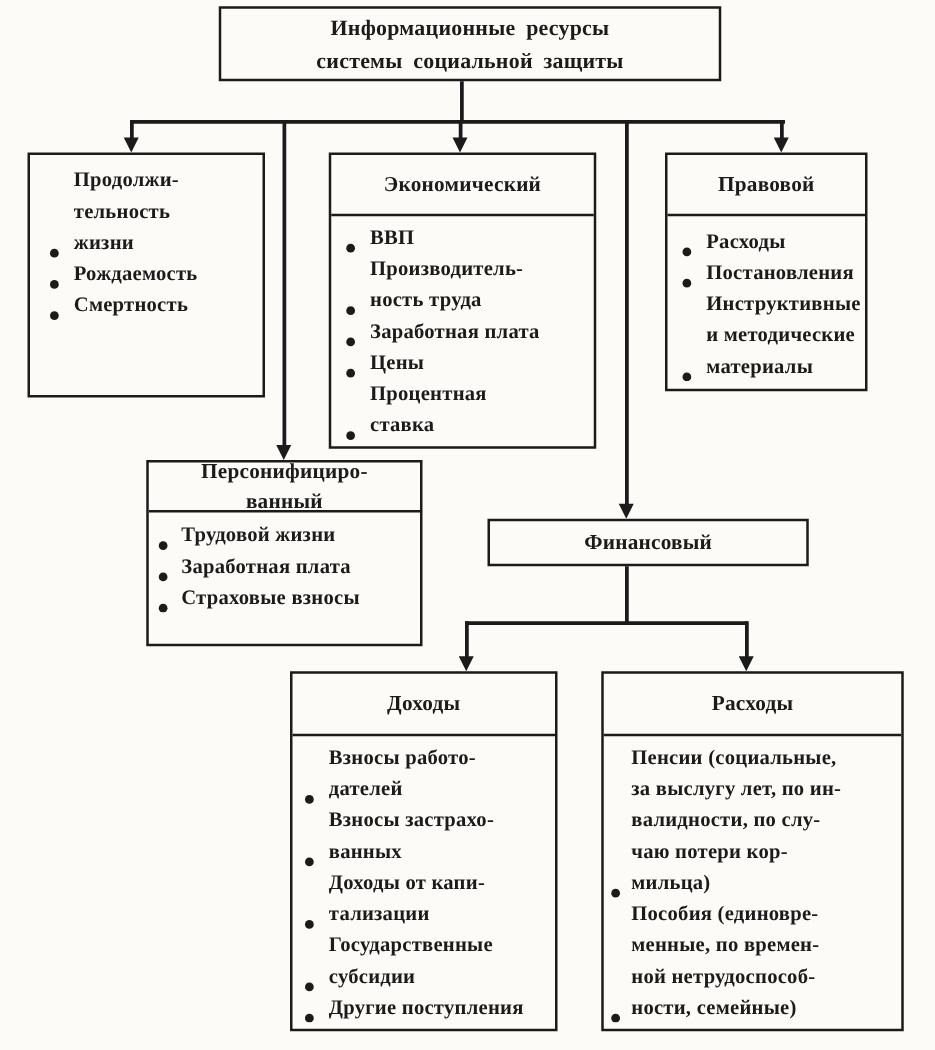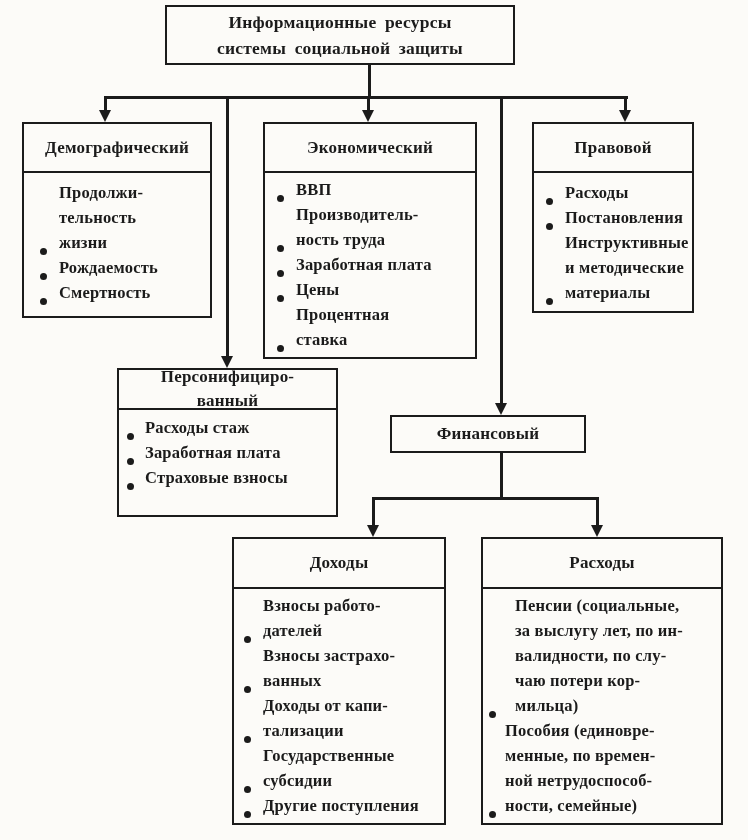--- a/index.html
+++ b/index.html
@@ -97,27 +97,26 @@
 
   <div class="line" style="left:500px;top:451px;width:2.5px;height:48px"></div>
   <div class="line" style="left:372px;top:497px;width:226px;height:2.5px"></div>
 
   <div class="line" style="left:372px;top:497px;width:2.5px;height:29px"></div>
   <div class="arrowhead" style="left:367px;top:525px"></div>
 
   <div class="line" style="left:596px;top:497px;width:2.5px;height:29px"></div>
   <div class="arrowhead" style="left:591px;top:525px"></div>
 
-  <div class="box title-box" style="left:165px;top:5px;width:350px;height:60px">
+  <div class="box title-box" style="left:175px;top:5px;width:402px;height:60px">
     <span>Информационные ресурсы
 системы социальной защиты</span>
   </div>
 
   <div class="box" style="left:22px;top:122px;width:190px;height:196px">
-    <div class="hdr" style="height:49px">Демографический</div>
     <div class="body" style="padding:7px 4px 0 16px">
       <div class="item">
         <span class="bullet"></span>
         <span class="txt" style="margin-left:12px">Продолжи-
 тельность
 жизни</span>
       </div>
       <div class="item">
         <span class="bullet"></span>
         <span class="txt" style="margin-left:12px">Рождаемость</span>
@@ -176,34 +175,34 @@
       </div>
     </div>
   </div>
 
   <div class="box" style="left:117px;top:368px;width:221px;height:149px">
     <div class="hdr" style="height:40px">Персонифициро-
 ванный</div>
     <div class="body" style="padding:5px 4px 0 8px">
       <div class="item">
         <span class="bullet"></span>
-        <span class="txt" style="margin-left:11px">Расходы стаж</span>
+        <span class="txt" style="margin-left:11px">Трудовой жизни</span>
       </div>
       <div class="item">
         <span class="bullet"></span>
         <span class="txt" style="margin-left:11px">Заработная плата</span>
       </div>
       <div class="item">
         <span class="bullet"></span>
         <span class="txt" style="margin-left:11px">Страховые взносы</span>
       </div>
     </div>
   </div>
 
-  <div class="box" style="left:390px;top:415px;width:196px;height:38px">
+  <div class="box" style="left:390px;top:415px;width:257px;height:38px">
     <div class="hdr noline" style="height:100%">Финансовый</div>
   </div>
 
   <div class="box" style="left:232px;top:537px;width:214px;height:288px">
     <div class="hdr" style="height:50px">Доходы</div>
     <div class="body" style="padding:4px 4px 0 10px">
       <div class="item">
         <span class="bullet"></span>
         <span class="txt" style="margin-left:12px">Взносы работо-
 дателей</span>
@@ -228,21 +227,21 @@
         <span class="txt" style="margin-left:12px">Другие поступления</span>
       </div>
     </div>
   </div>
 
   <div class="box" style="left:481px;top:537px;width:242px;height:288px">
     <div class="hdr" style="height:50px">Расходы</div>
     <div class="body" style="padding:4px 2px 0 6px">
       <div class="item">
         <span class="bullet"></span>
-        <span class="txt" style="margin-left:19px">Пенсии (социальные,
+        <span class="txt" style="margin-left:9px">Пенсии (социальные,
 за выслугу лет, по ин-
 валидности, по слу-
 чаю потери кор-
 мильца)</span>
       </div>
       <div class="item">
         <span class="bullet"></span>
         <span class="txt" style="margin-left:9px">Пособия (единовре-
 менные, по времен-
 ной нетрудоспособ-

